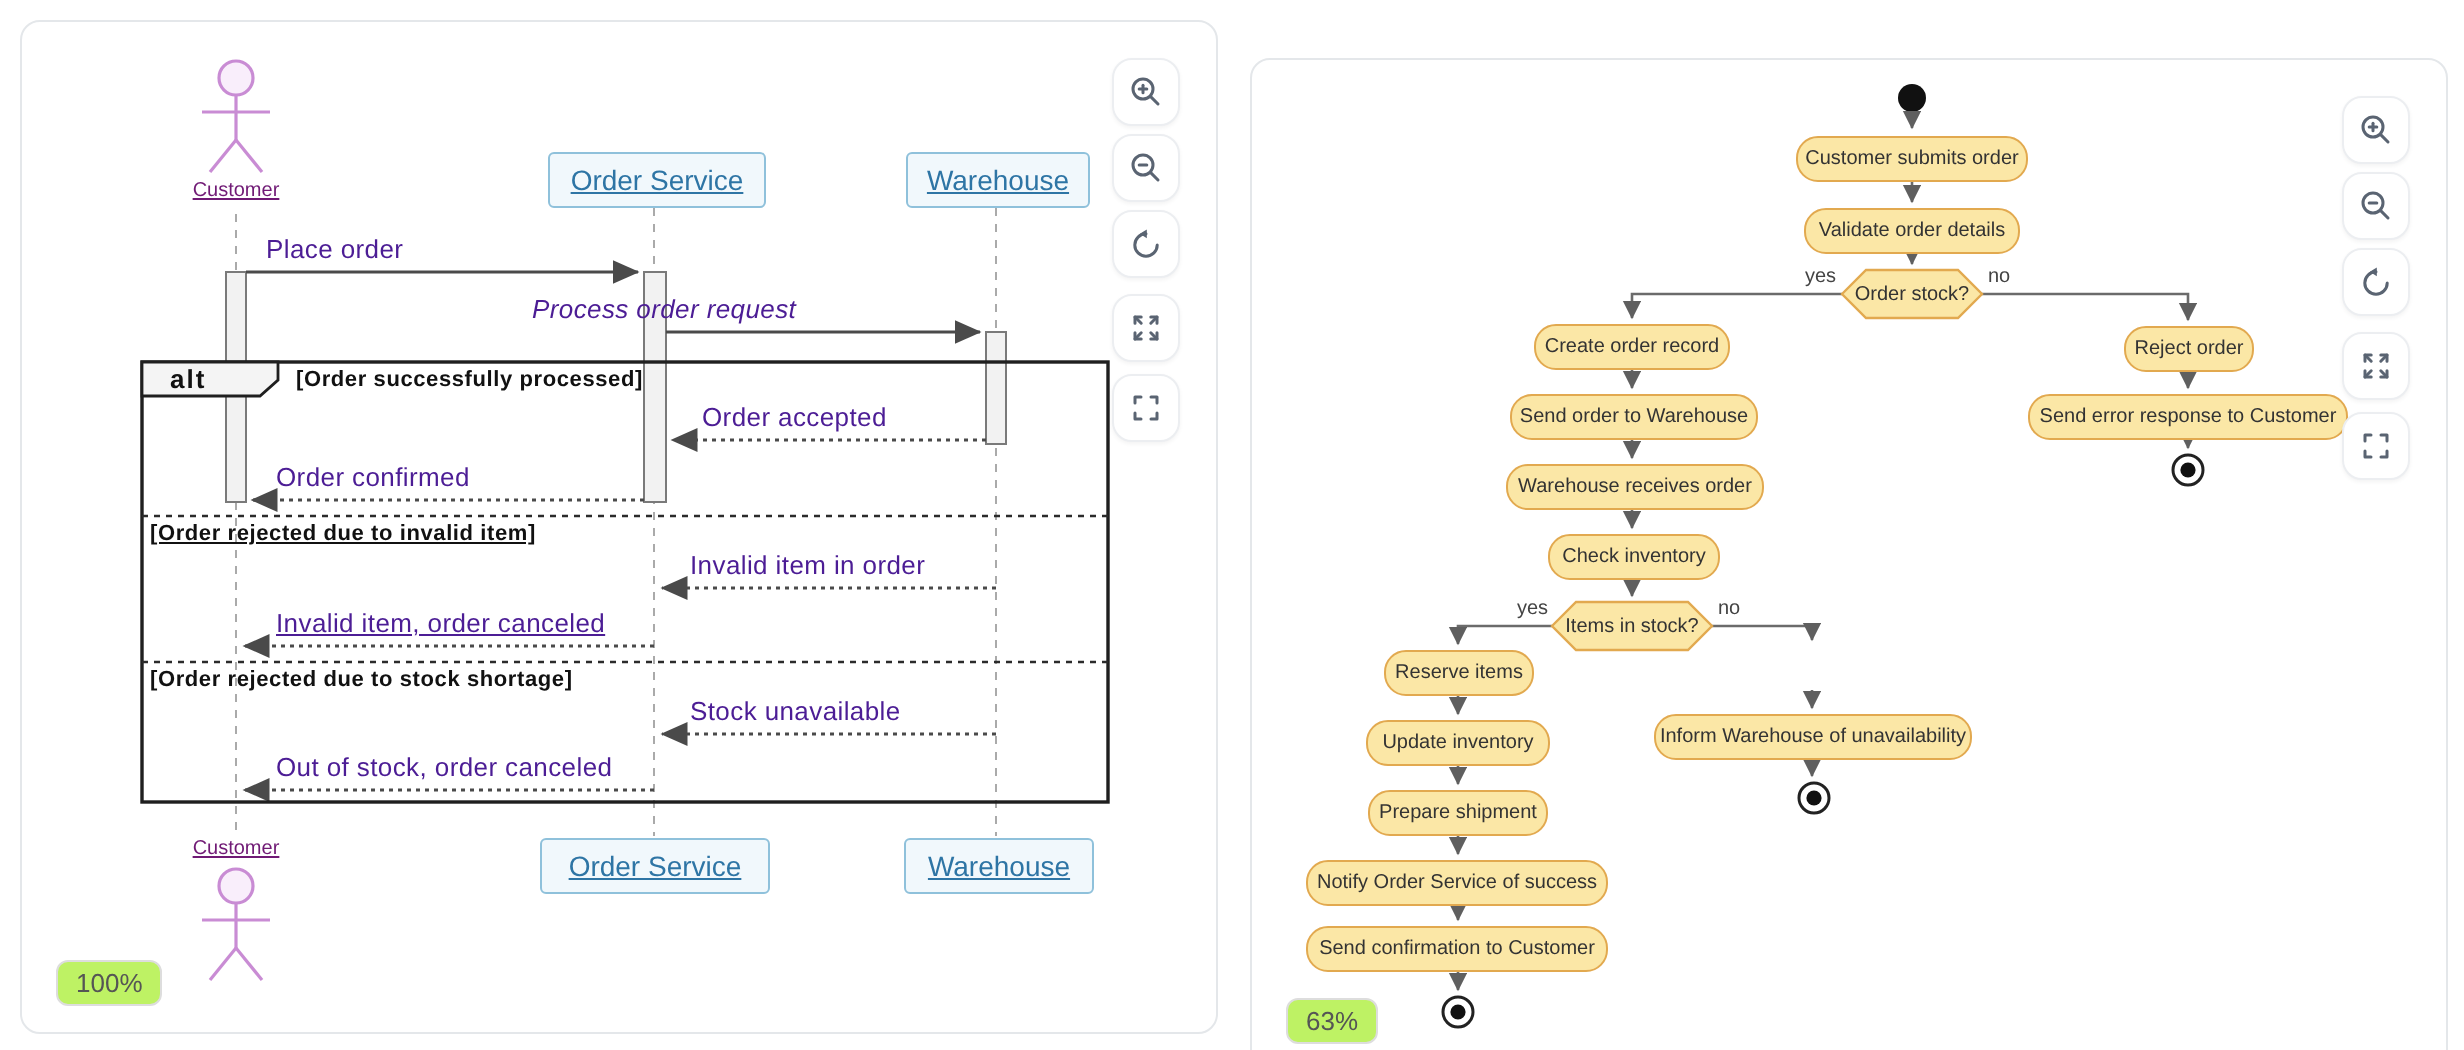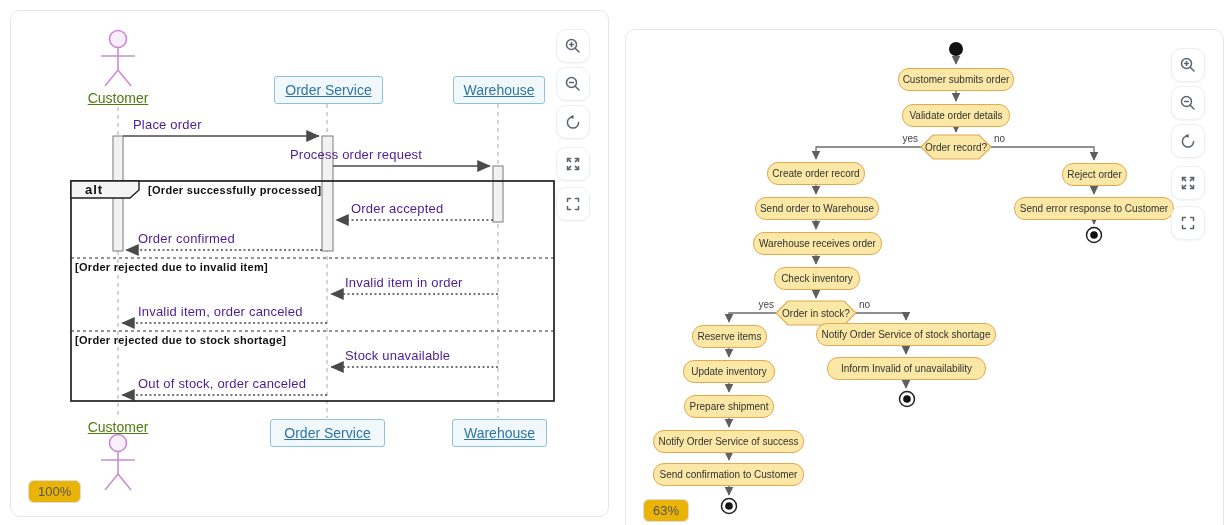--- a/index.html
+++ b/index.html
@@ -7,21 +7,21 @@
   .panel{position:absolute;top:10px;width:597px;height:505px;background:#fff;
     border:1px solid #e4e7ea;border-radius:10px;}
   #panel-left{left:10px;}
   #panel-right{left:625px;margin-top:19px;}
   .layer{position:absolute;left:0;top:0;}
 
   
   .p-box{position:absolute;height:26px;background:#f1f8fc;border:1px solid #8fc1db;border-radius:3px;
     display:flex;align-items:center;justify-content:center;font-size:14px;color:#2e75a5;
     text-decoration:underline;}
-  .actor-label{position:absolute;width:100px;text-align:center;font-size:14px;color:#4d7c0f;
+  .actor-label{position:absolute;width:100px;text-align:center;font-size:10px;color:#701a75;
     text-decoration:underline;}
   .msg{position:absolute;font-size:13px;color:#4c1d95;letter-spacing:.2px;}
   .guard{position:absolute;font-size:11px;font-weight:700;color:#111;letter-spacing:.3px;}
   .alt-op{position:absolute;font-size:13px;font-weight:700;color:#111;letter-spacing:1px;}
 
   
   .a-node{position:absolute;height:23px;background:#fbe7a6;border:1px solid #e2a94f;border-radius:11px;
     display:flex;align-items:center;justify-content:center;font-size:10px;color:#333;
     white-space:nowrap;box-sizing:border-box;}
   .hex-label{position:absolute;display:flex;align-items:center;justify-content:center;
@@ -29,21 +29,21 @@
   .branch-label{position:absolute;font-size:10px;color:#444;white-space:nowrap;}
 
   
   .controls{position:absolute;right:18px;top:18px;display:flex;flex-direction:column;}
   .ctrl{width:34px;height:34px;background:#fff;border:1px solid #eceef1;border-radius:10px;
     box-shadow:0 1px 2px rgba(0,0,0,.05);display:flex;align-items:center;justify-content:center;
     padding:0;cursor:pointer;}
   .ctrl + .ctrl{margin-top:4px;}
   .ctrl.gap{margin-top:8px;}
   .ctrl svg{stroke:#5a6472;fill:none;stroke-width:1.5;stroke-linecap:round;stroke-linejoin:round;}
-  .badge{position:absolute;left:17px;bottom:13px;background:#eab308;border:1px solid #ddd;
+  .badge{position:absolute;left:17px;bottom:13px;background:#bef264;border:1px solid #ddd;
     border-radius:6px;padding:3px 9px;font-size:13px;color:#555;}
 </style>
 </head>
 <body>
 
 <section class="panel" id="panel-left">
 
   <svg class="layer" width="597" height="505" viewBox="0 0 597 505">
     <defs>
       <marker id="seqArr" markerWidth="10" markerHeight="8" refX="8.5" refY="4" orient="auto">
@@ -100,29 +100,29 @@
   <div class="actor-label" style="left:57px;top:79px;">Customer</div>
   <div class="p-box" style="left:263px;top:65px;width:107px;">Order Service</div>
   <div class="p-box" style="left:442px;top:65px;width:90px;">Warehouse</div>
 
   <div class="actor-label" style="left:57px;top:408px;">Customer</div>
   <div class="p-box" style="left:259px;top:408px;width:113px;">Order Service</div>
   <div class="p-box" style="left:441px;top:408px;width:93px;">Warehouse</div>
 
   <div class="alt-op" style="left:74px;top:171px;">alt</div>
   <div class="guard" style="left:137px;top:173px;">[Order successfully processed]</div>
-  <div class="guard" style="left:64px;top:250px;">[Order rejected due to invalid item]</div>
+  <div class="guard" style="left:64px;top:250px;text-decoration:underline;">[Order rejected due to invalid item]</div>
   <div class="guard" style="left:64px;top:323px;">[Order rejected due to stock shortage]</div>
 
   <div class="msg" style="left:122px;top:106px;">Place order</div>
-  <div class="msg" style="left:279px;top:136px;">Process order request</div>
+  <div class="msg" style="left:255px;top:136px;font-style:italic;">Process order request</div>
   <div class="msg" style="left:340px;top:190px;">Order accepted</div>
   <div class="msg" style="left:127px;top:220px;">Order confirmed</div>
   <div class="msg" style="left:334px;top:264px;">Invalid item in order</div>
-  <div class="msg" style="left:127px;top:293px;">Invalid item, order canceled</div>
+  <div class="msg" style="left:127px;top:293px;text-decoration:underline;">Invalid item, order canceled</div>
   <div class="msg" style="left:334px;top:337px;">Stock unavailable</div>
   <div class="msg" style="left:127px;top:365px;">Out of stock, order canceled</div>
 
   <div class="controls">
     <button class="ctrl">
       <svg width="18" height="18" viewBox="0 0 18 18">
         <circle cx="7.5" cy="7.5" r="5"></circle>
           <line x1="11.2" y1="11.2" x2="15" y2="15"></line>
         <line x1="5.6" y1="7.5" x2="9.4" y2="7.5"></line>
           <line x1="7.5" y1="5.6" x2="7.5" y2="9.4"></line>
@@ -209,33 +209,32 @@
       <circle cx="103" cy="476" r="3.8" fill="#111"></circle>
       <circle cx="281" cy="369" r="7.5" fill="#fff" stroke="#222" stroke-width="1.5"></circle>
       <circle cx="281" cy="369" r="3.8" fill="#111"></circle>
       <circle cx="468" cy="205" r="7.5" fill="#fff" stroke="#222" stroke-width="1.5"></circle>
       <circle cx="468" cy="205" r="3.8" fill="#111"></circle>
     </g>
   </svg>
 
   <div class="a-node" style="left:272px;top:38px;width:116px;">Customer submits order</div>
   <div class="a-node" style="left:276px;top:74px;width:108px;">Validate order details</div>
-  <div class="hex-label" style="left:297px;top:106px;width:66px;height:22px;">Order record?</div>
+  <div class="hex-label" style="left:297px;top:106px;width:66px;height:22px;">Order stock?</div>
   <div class="a-node" style="left:141px;top:132px;width:98px;">Create order record</div>
   <div class="a-node" style="left:129px;top:167px;width:124px;">Send order to Warehouse</div>
   <div class="a-node" style="left:127px;top:202px;width:129px;">Warehouse receives order</div>
   <div class="a-node" style="left:148px;top:237px;width:86px;">Check inventory</div>
-  <div class="hex-label" style="left:152px;top:272px;width:76px;height:22px;">Order in stock?</div>
+  <div class="hex-label" style="left:152px;top:272px;width:76px;height:22px;">Items in stock?</div>
   <div class="a-node" style="left:66px;top:295px;width:75px;">Reserve items</div>
   <div class="a-node" style="left:57px;top:330px;width:92px;">Update inventory</div>
   <div class="a-node" style="left:58px;top:365px;width:90px;">Prepare shipment</div>
   <div class="a-node" style="left:27px;top:400px;width:151px;">Notify Order Service of success</div>
   <div class="a-node" style="left:27px;top:433px;width:151px;">Send confirmation to Customer</div>
-  <div class="a-node" style="left:190px;top:293px;width:180px;">Notify Order Service of stock shortage</div>
-  <div class="a-node" style="left:201px;top:327px;width:159px;">Inform Invalid of unavailability</div>
+  <div class="a-node" style="left:201px;top:327px;width:159px;">Inform Warehouse of unavailability</div>
   <div class="a-node" style="left:436px;top:133px;width:65px;">Reject order</div>
   <div class="a-node" style="left:388px;top:167px;width:160px;">Send error response to Customer</div>
 
   <div class="branch-label" style="left:262px;top:103px;width:30px;text-align:right;">yes</div>
   <div class="branch-label" style="left:368px;top:103px;">no</div>
   <div class="branch-label" style="left:118px;top:269px;width:30px;text-align:right;">yes</div>
   <div class="branch-label" style="left:233px;top:269px;">no</div>
 
   <div class="controls">
     <button class="ctrl">

